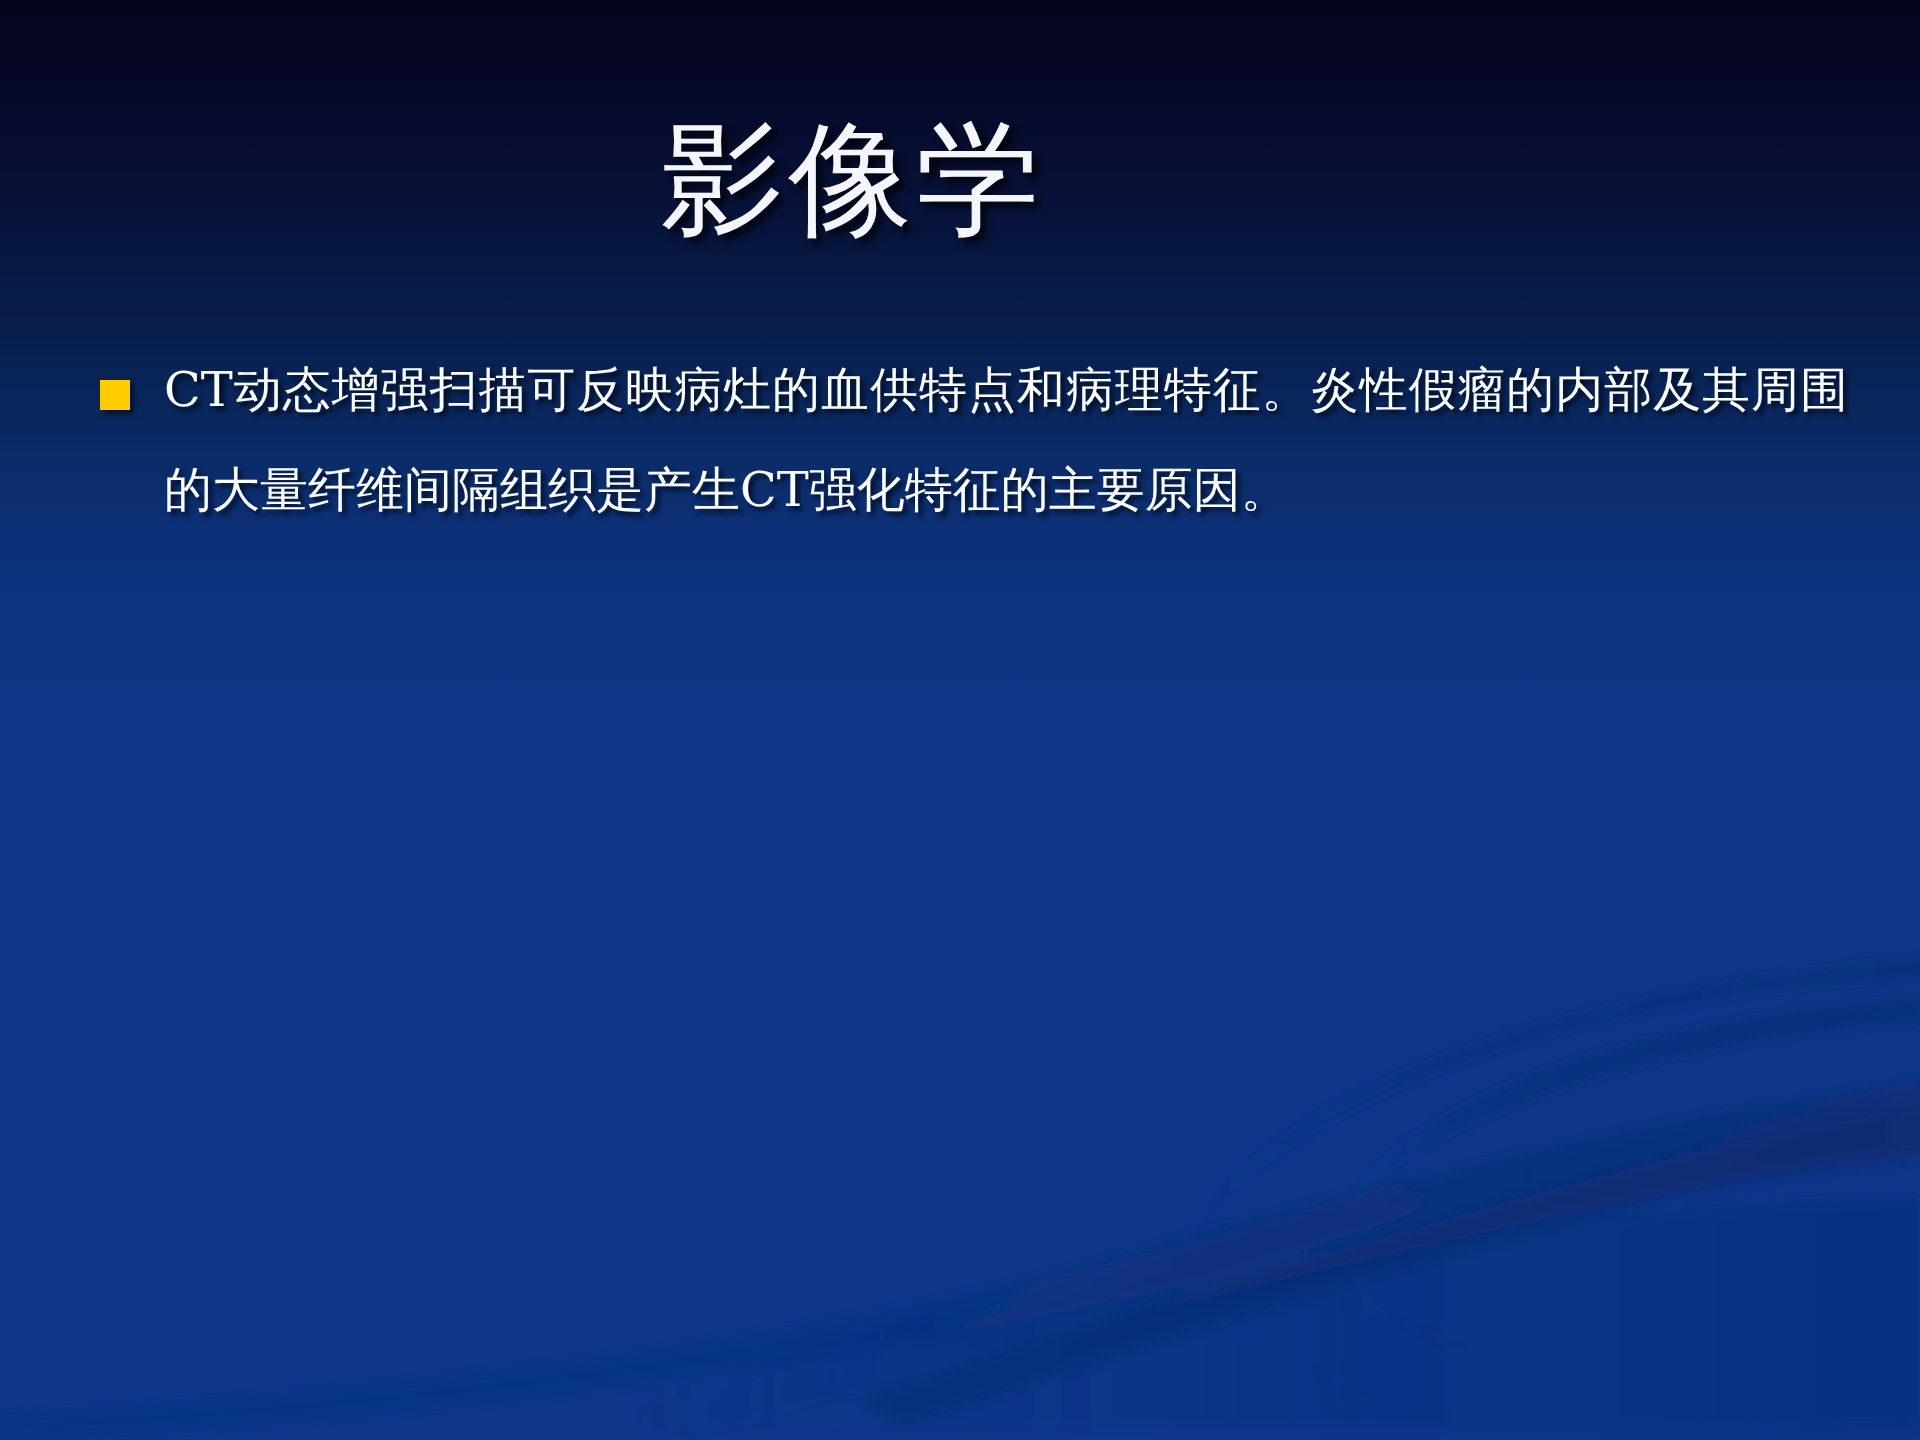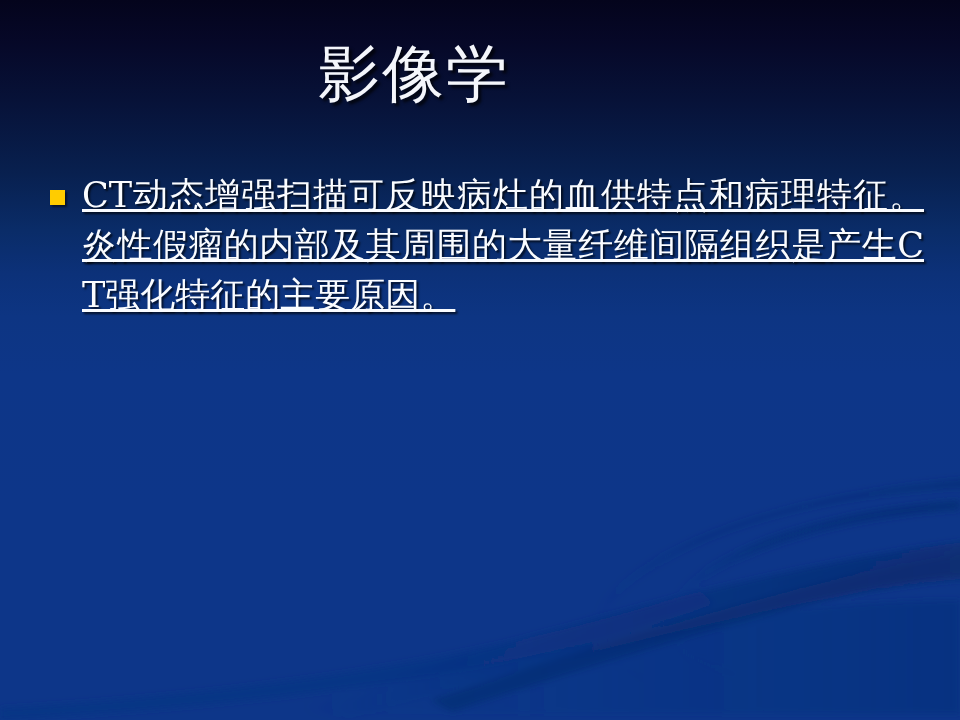--- a/index.html
+++ b/index.html
@@ -31,26 +31,27 @@
   .swoosh-layer {
     position: absolute;
     inset: 0;
     pointer-events: none;
   }
 
   
   .title-band {
     position: absolute;
     left: 0;
-    top: 26px;
+    top: 42px;
     width: 828px;
     height: 96px;
     display: flex;
     align-items: center;
     justify-content: center;
+    padding-left: 12px;
   }
   .title-text {
     font-family: "DejaVu Serif", "Liberation Serif", serif;
     font-size: 62px;
     line-height: 1.05;
     color: #f4f6fb;
     letter-spacing: 2px;
     text-shadow: 3px 3px 3px rgba(0,0,0,0.72);
     white-space: nowrap;
   }
@@ -73,29 +74,28 @@
     height: 15px;
     margin-top: 20px;
     margin-right: 17px;
     margin-left: 12px;
     background: #ffcc00;
     box-shadow: 2px 2px 2px rgba(0,0,0,0.55);
   }
   .bullet-text {
     flex: 1 1 auto;
     font-family: "DejaVu Serif", "Liberation Serif", serif;
-    font-size: 35px;
+    font-size: 24px;
     line-height: 50px;
     color: #fafcff;
     text-shadow: 2px 2px 2px rgba(0,0,0,0.68);
     text-align: justify;
     text-justify: inter-ideograph;
     letter-spacing: 0px;
     word-break: break-all;
-    text-decoration: underline;
   }
 </style>
 </head>
 <body>
 
 <div id="slide">
 
   <svg class="swoosh-layer" width="960" height="720" viewBox="0 0 960 720" preserveAspectRatio="none">
     <defs>
       <linearGradient id="swGrad1" x1="0" y1="0" x2="1" y2="0">

